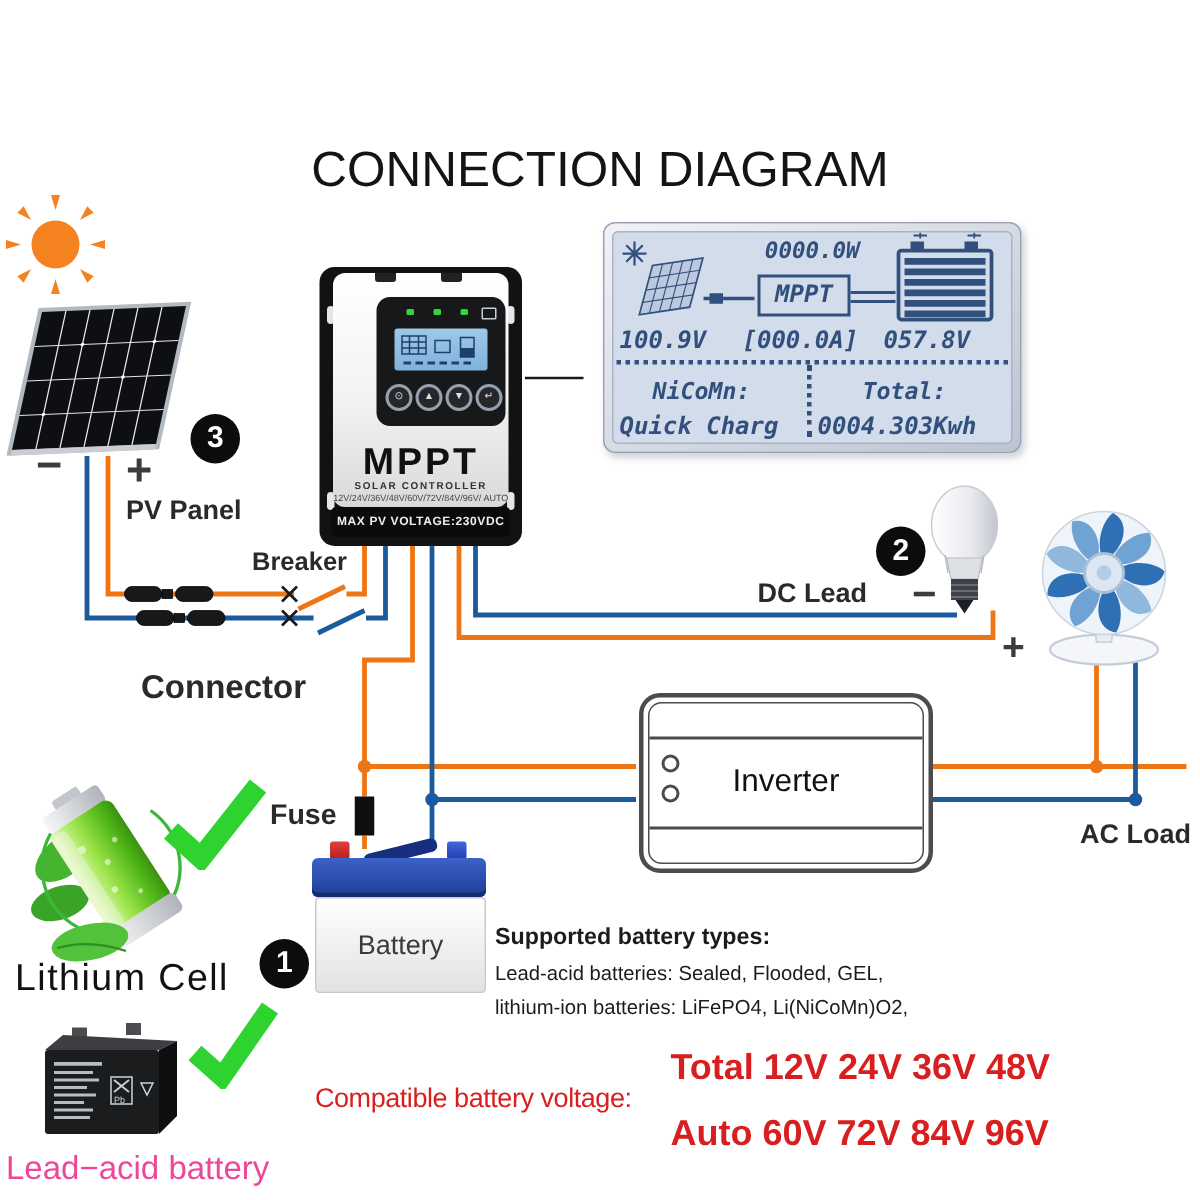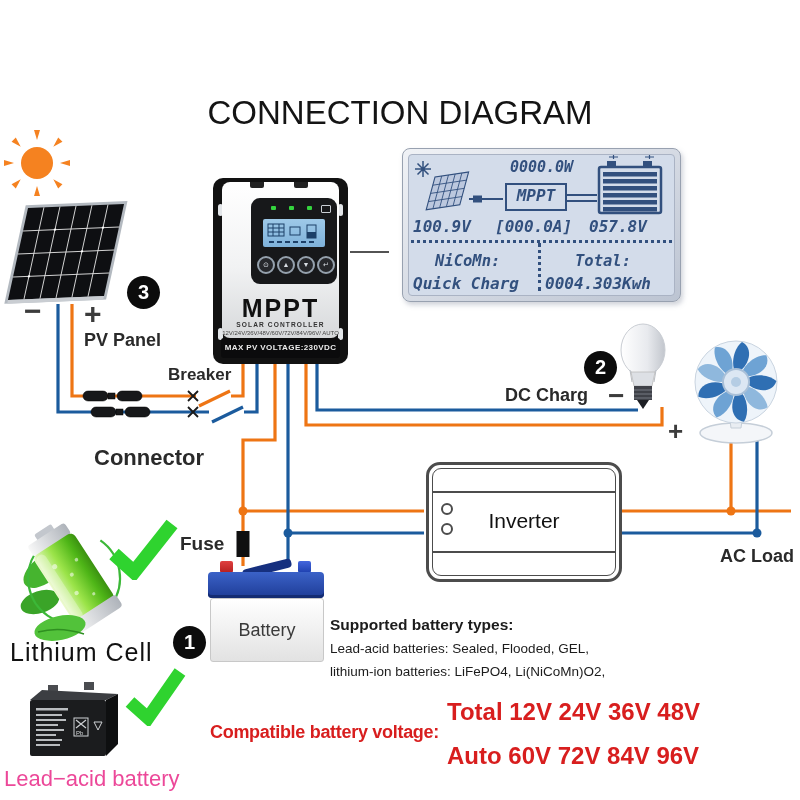--- a/index.html
+++ b/index.html
@@ -60,21 +60,21 @@
               transform:rotate(-14deg);}
   .bat-lid{position:absolute;left:0;top:12px;width:116px;height:26px;border-radius:4px;
            background:linear-gradient(180deg,#3b62c8,#1e3c96);box-shadow:inset 0 -3px 0 #142c72;}
   .bat-body{position:absolute;left:2px;top:38px;width:112px;height:62px;border-radius:3px;border:1px solid #c8c8c8;
             background:linear-gradient(180deg,#ffffff,#e2e2e2);display:flex;align-items:center;justify-content:center;
             font-size:18px;color:#3a3a3a;}
   
   .supported{position:absolute;left:330px;top:616px;color:#1c1c1c;}
   .sup-h{font-size:15.5px;font-weight:bold;margin:0 0 7px 0;}
   .sup-l{font-size:13.5px;margin:0 0 8px 0;}
-  .red-label{position:absolute;left:210px;top:722px;font-size:18px;font-weight:bold;color:#d81e1e;letter-spacing:-.3px;}
+  .red-label{position:absolute;left:210px;top:722px;font-size:18px;font-weight:normal;color:#d81e1e;letter-spacing:-.3px;}
   .red-big{position:absolute;left:447px;font-size:24px;font-weight:bold;color:#d81e1e;white-space:nowrap;}
   .lith-lbl{position:absolute;left:10px;top:638px;font-size:25px;color:#111;letter-spacing:1px;}
   .lead-lbl{position:absolute;left:4px;top:766px;font-size:22px;color:#ec4899;}
 </style>
 </head>
 <body>
 
 <div id="canvas">
 
   <div class="title">CONNECTION DIAGRAM</div>
@@ -247,21 +247,21 @@
       <div class="lcd-hsep"></div>
       <div class="lcd-vsep"></div>
       <div class="mono" style="left:26px;top:97px;font-size:15.5px">NiCoMn:</div>
       <div class="mono" style="left:166px;top:97px;font-size:15.5px">Total:</div>
       <div class="mono" style="left:4px;top:119px;font-size:16px">Quick Charg</div>
       <div class="mono" style="left:136px;top:119px;font-size:16px">0004.303Kwh</div>
     </div>
   </div>
 
   <div class="badge" style="left:584px;top:351px">2</div>
-  <div class="lbl" style="left:505px;top:385px;font-size:18px">DC Charg</div>
+  <div class="lbl" style="left:505px;top:385px;font-size:18px">DC Lead</div>
   <div class="sign" style="left:608px;top:382px;font-size:28px">−</div>
   <div class="sign" style="left:668px;top:418px;font-size:26px">+</div>
 
   <svg class="abs" style="left:610px;top:320px" width="64" height="92">
     <defs>
       <linearGradient id="gb" x1="0" y1="0" x2="1" y2="0">
         <stop offset="0" stop-color="#ffffff"></stop>
           <stop offset=".6" stop-color="#e8eaee"></stop>
           <stop offset="1" stop-color="#c2c6cd"></stop>
       </linearGradient>

